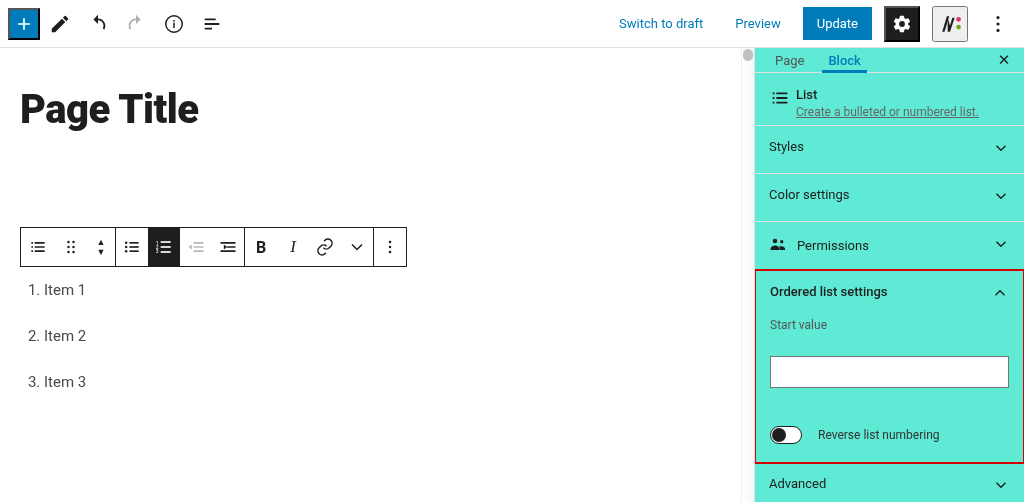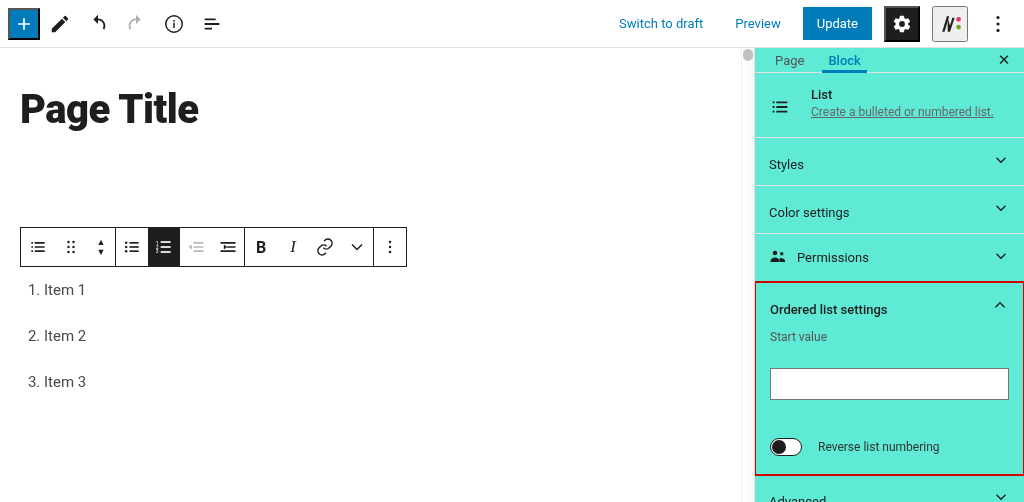--- a/index.html
+++ b/index.html
@@ -39,23 +39,23 @@
   .scroll-edge { position:absolute; right:0; top:0; bottom:0; width:13px; background: linear-gradient(to right, transparent, rgba(0,0,0,0.03)); border-left:1px solid #eee; }
   .scroll-thumb { position:absolute; right:1px; top:1px; width:10px; height:12px; background:#c0c0c0; border-radius:5px; }
   
   .sidebar { width: 270px; border-left: 1px solid #e0e0e0; overflow-y: auto; background: #5eead4; display:flex; flex-direction:column; }
   .tabs { display: flex; align-items: center; padding: 0 8px; border-bottom: 1px solid #e0e0e0; height: 44px; }
   .tab { background:none; border:none; padding: 0 12px; height:100%; font-size:13px; color:#555; cursor:pointer; position:relative; }
   .tab.active { color:#007cba; font-weight:500; }
   .tab.active::after { content:""; position:absolute; left:6px; right:6px; bottom:-1px; height:3px; background:#007cba; }
   .tabs .close { margin-left:auto; width:24px; height:24px; background:none; border:none; cursor:pointer; color:#1e1e1e; font-size:15px; display:flex; align-items:center; justify-content:center; }
   .panel { border-bottom: 1px solid #e0e0e0; }
-  .panel-head { display:flex; align-items:flex-end; justify-content:space-between; padding: 13px 14px; cursor:pointer; }
+  .panel-head { display:flex; align-items:flex-start; justify-content:space-between; padding: 13px 14px; cursor:pointer; }
   .panel-head .chev svg { width:18px; height:18px; }
-  .block-card { display:flex; gap:20px; padding: 14px 14px 16px; border-bottom:1px solid #e0e0e0;align-items:flex-end; }
+  .block-card { display:flex; gap:5px; padding: 14px 14px 4px; border-bottom:1px solid #e0e0e0; }
   .block-card .icon svg { width:22px; height:22px; }
   .block-card .name { font-size:13px; font-weight:500; }
   .block-card .desc { font-size:12px; color:#666; margin-top:3px; line-height:1.3;text-decoration:underline; }
   .highlighted { border: 2px solid #d40000; margin: -1px; position:relative; }
   .panel-body { padding: 0 14px 18px; }
   .field-label { display:block; font-size:12px; color:#555; margin-bottom:24px; }
   .text-input { width:100%; border:1px solid #757575; height:32px; padding:4px 6px; font-size:13px; }
   .toggle-row { display:flex; align-items:center; gap:16px; margin-top:38px; }
   .toggle { width:32px; height:18px; border:1px solid #1e1e1e; border-radius:9px; position:relative; background:#fff; cursor:pointer; flex-shrink:0; }
   .toggle .knob { position:absolute; left:1px; top:1px; width:14px; height:14px; background:#1e1e1e; border-radius:50%; }

